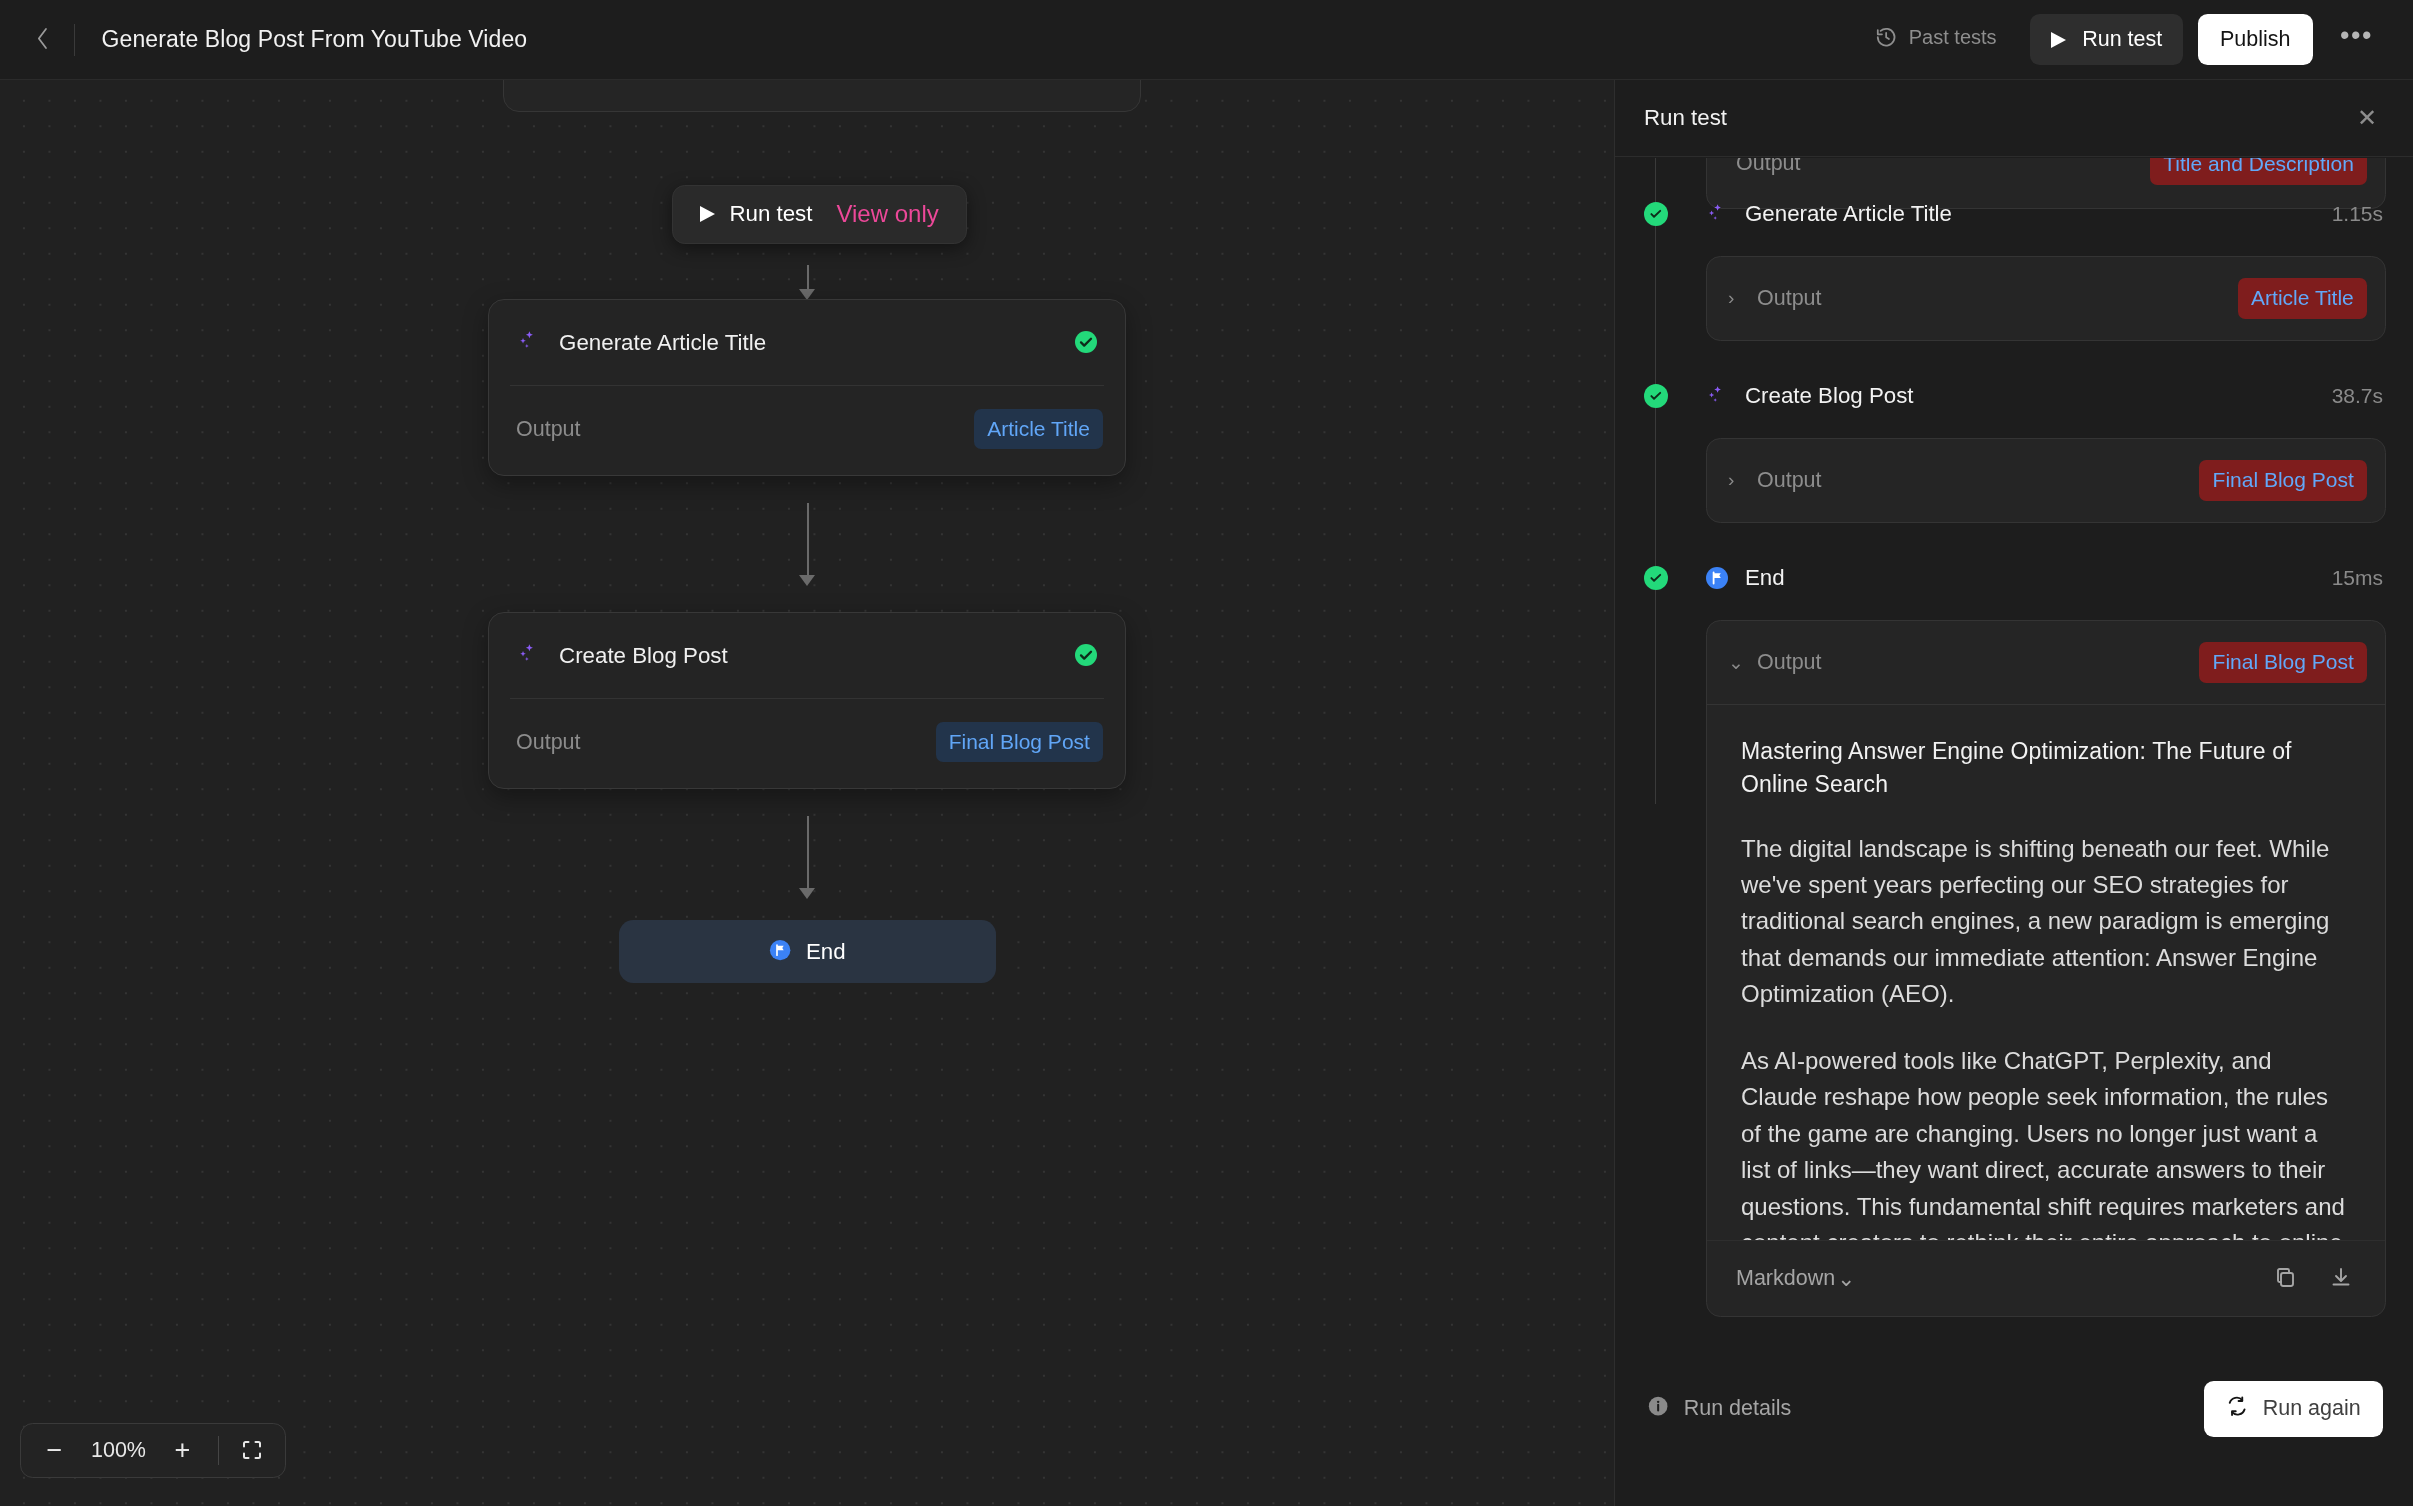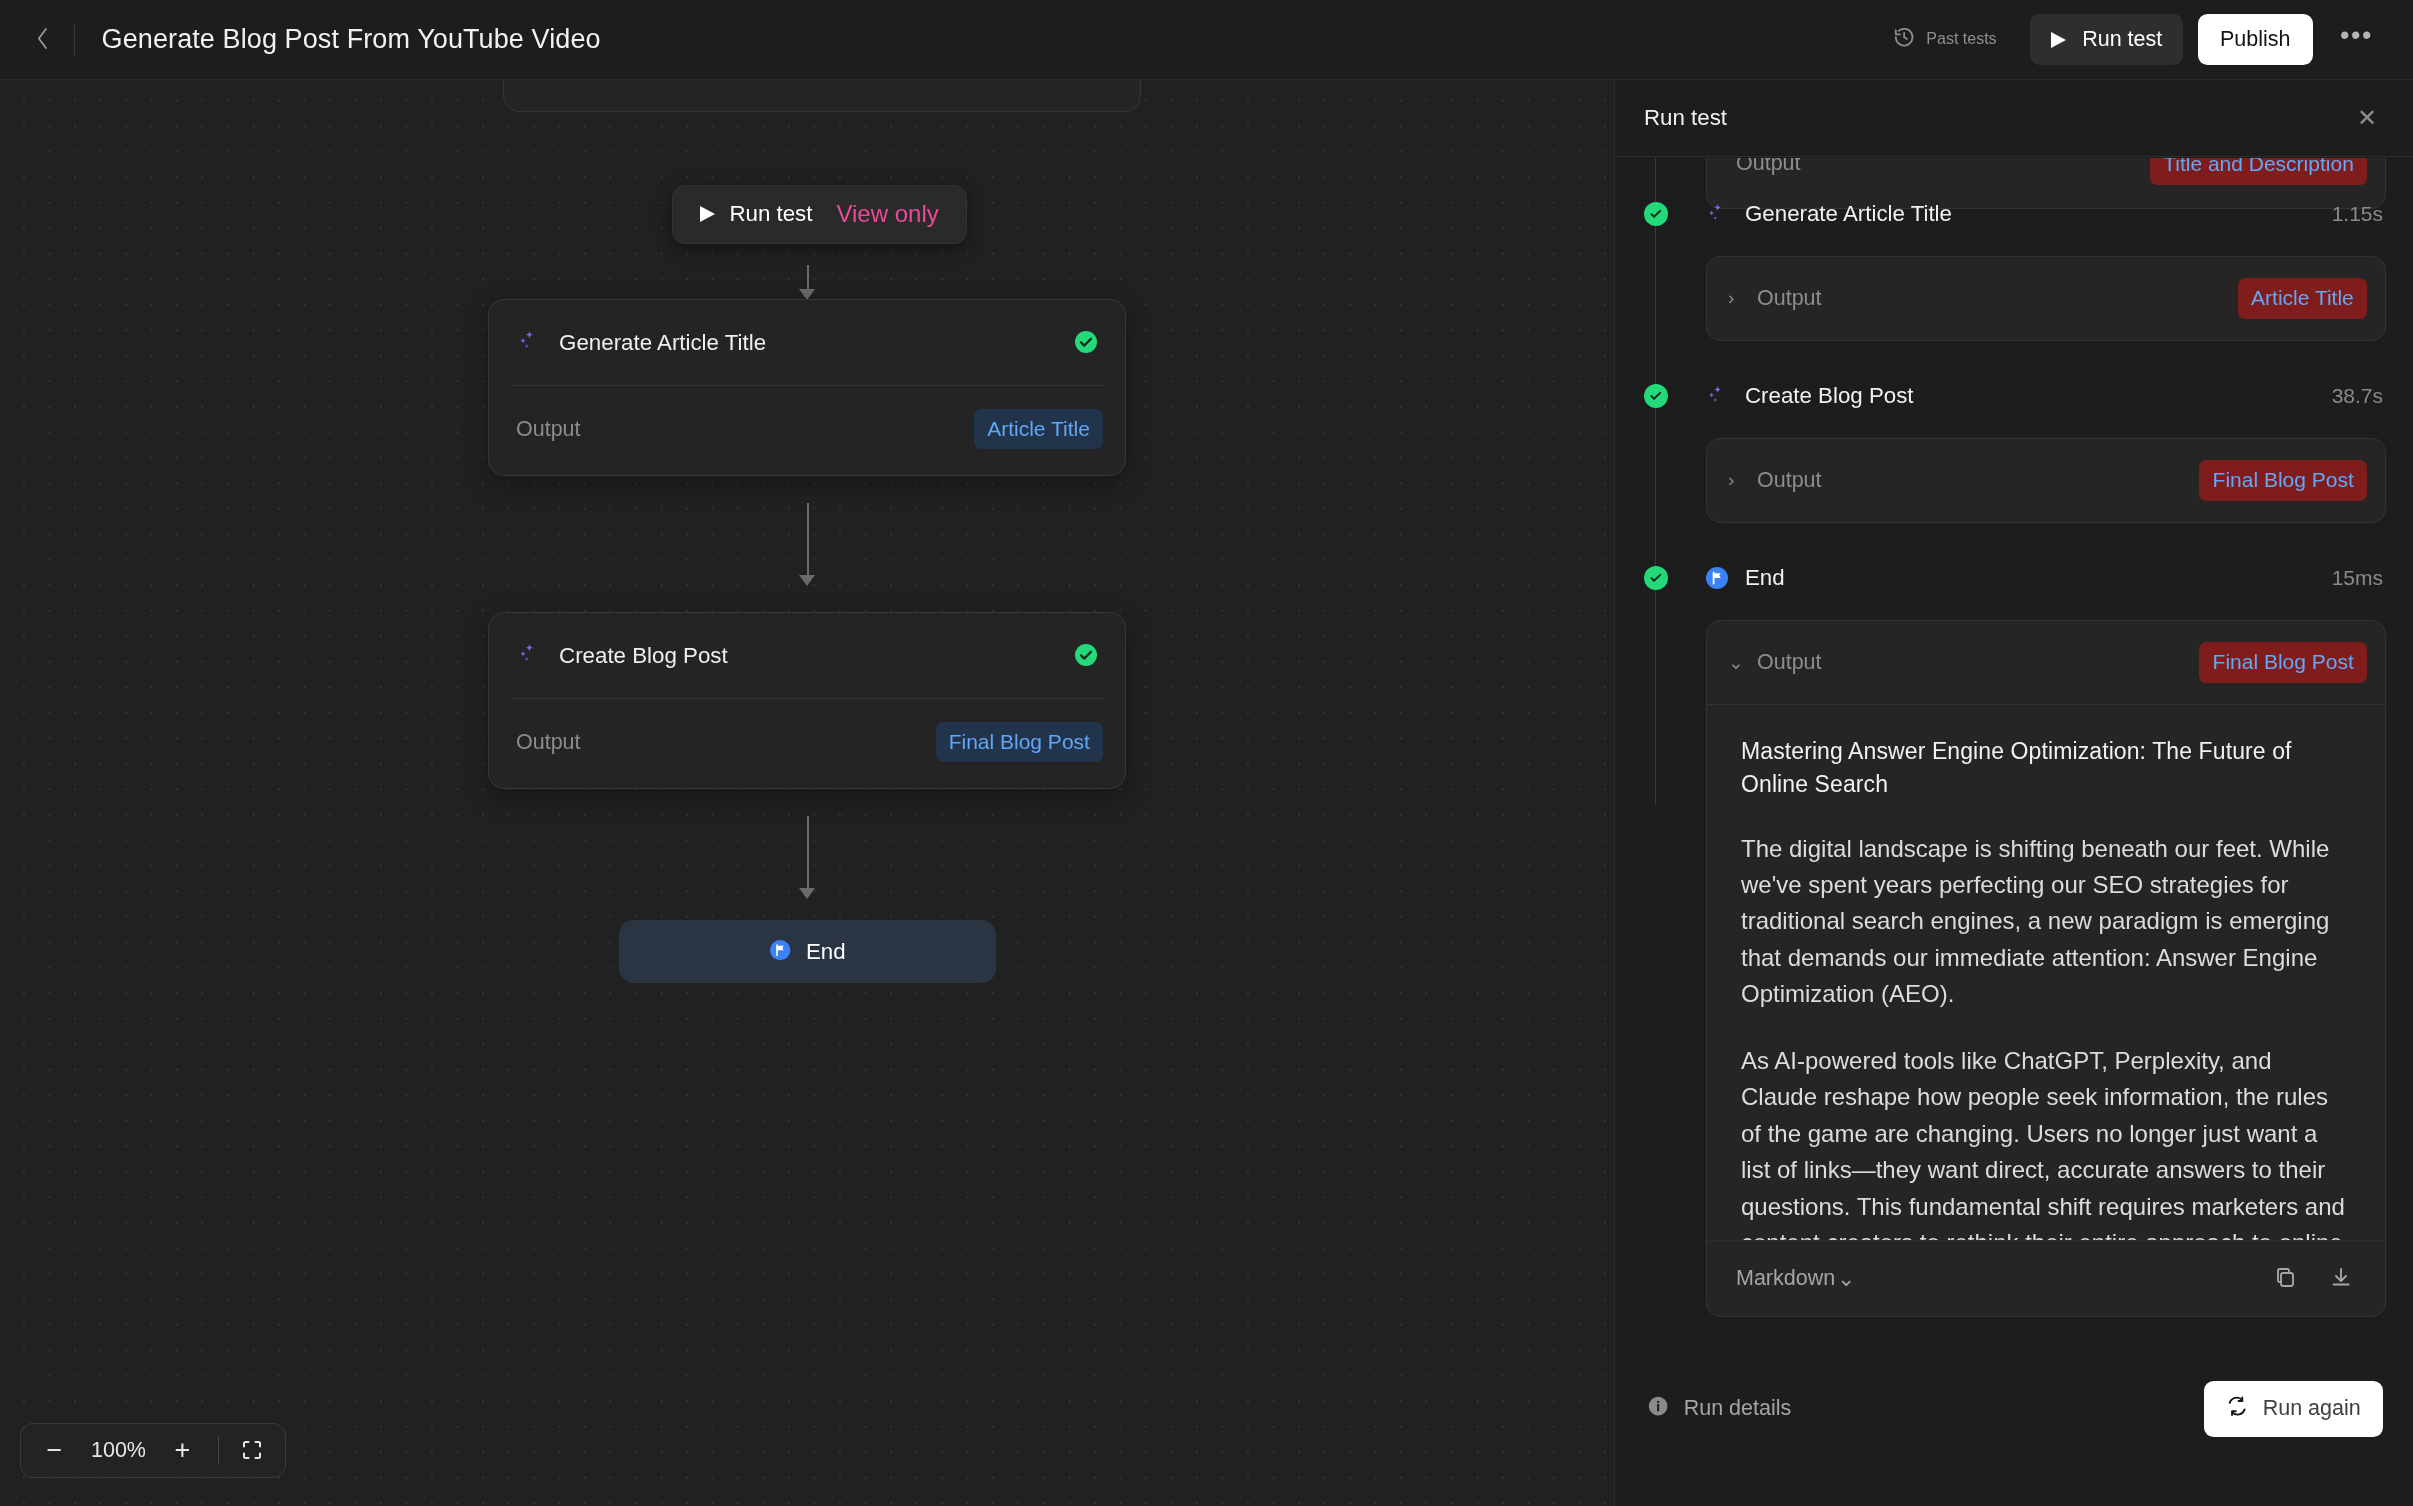--- a/index.html
+++ b/index.html
@@ -19,29 +19,29 @@
   }
   #back-btn {
     margin-left: 24px; width: 37px; height: 37px;
     display: flex; align-items: center; justify-content: center;
     border-radius: 6.4px; cursor: pointer;
   }
   #back-btn svg { stroke: #9a9a9a; }
   .vdiv { width: 0.8px; height: 32px; background: #3a3a3a; margin-left: 12.8px; }
   #page-title {
     margin-left: 27px; color: #f2f2f2;
-    font-size: 27px; font-weight: 400; letter-spacing: 0.1px;
+    font-size: 23px; font-weight: 400; letter-spacing: 0.1px;
   }
   #topbar-right {
     margin-left: auto; display: flex; align-items: center; gap: 4.8px;
     padding-right: 25.5px;
   }
   #past-tests {
-    display: flex; align-items: center; gap: 11.2px;
-    color: #8e8e8e; font-size: 16px;
+    display: flex; align-items: flex-start; gap: 11.2px;
+    color: #8e8e8e; font-size: 20px;
     padding: 11.2px 14.4px; border-radius: 8px; cursor: pointer;
   }
   #past-tests svg { stroke: #8e8e8e; }
   #run-test-top {
     display: flex; align-items: center; gap: 16px;
     background: #2e2e2e; color: #fff; font-size: 21.5px;
     padding: 12.8px 21px; border-radius: 9.6px; cursor: pointer;
     margin-left: 14.4px;
   }
   #publish-btn {

